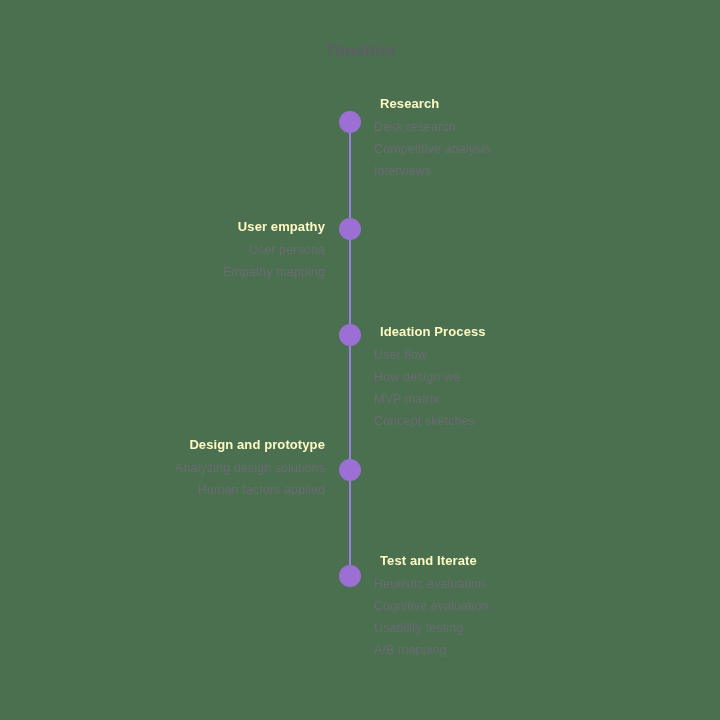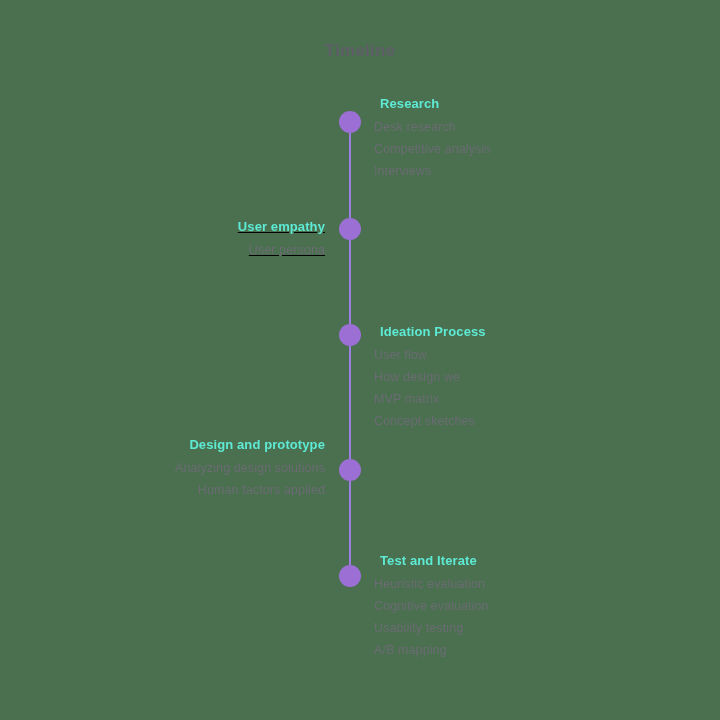--- a/index.html
+++ b/index.html
@@ -55,21 +55,21 @@
     left: 374px;
     text-align: left;
   }
   .stage.left {
     left: 25px;
     text-align: right;
   }
   .stage-title {
     font-size: 13px;
     font-weight: bold;
-    color: #5eead4;
+    color: #fef9c3;
     letter-spacing: 0.1px;
     line-height: 15px;
     margin-bottom: 9px;
     padding-left: 6px;
   }
   .stage-item {
     font-size: 12.5px;
     color: #6b6b72;
     line-height: 14px;
     margin-bottom: 8px;
@@ -96,23 +96,24 @@
       <div class="milestone-dot" style="top: 565px;"></div>
     </div>
 
   <div id="stages">
       <div class="stage right" style="top: 96px;">
         <div class="stage-title">Research</div>
         <div class="stage-item">Desk research</div>
         <div class="stage-item">Competitive analysis</div>
         <div class="stage-item">Interviews</div>
       </div>
-      <div class="stage left" style="top: 219px; text-decoration: underline;">
+      <div class="stage left" style="top: 219px;">
         <div class="stage-title">User empathy</div>
         <div class="stage-item">User persona</div>
+        <div class="stage-item">Empathy mapping</div>
       </div>
       <div class="stage right" style="top: 324px;">
         <div class="stage-title">Ideation Process</div>
         <div class="stage-item">User flow</div>
         <div class="stage-item">How design we</div>
         <div class="stage-item">MVP matrix</div>
         <div class="stage-item">Concept sketches</div>
       </div>
       <div class="stage left" style="top: 437px;">
         <div class="stage-title">Design and prototype</div>

